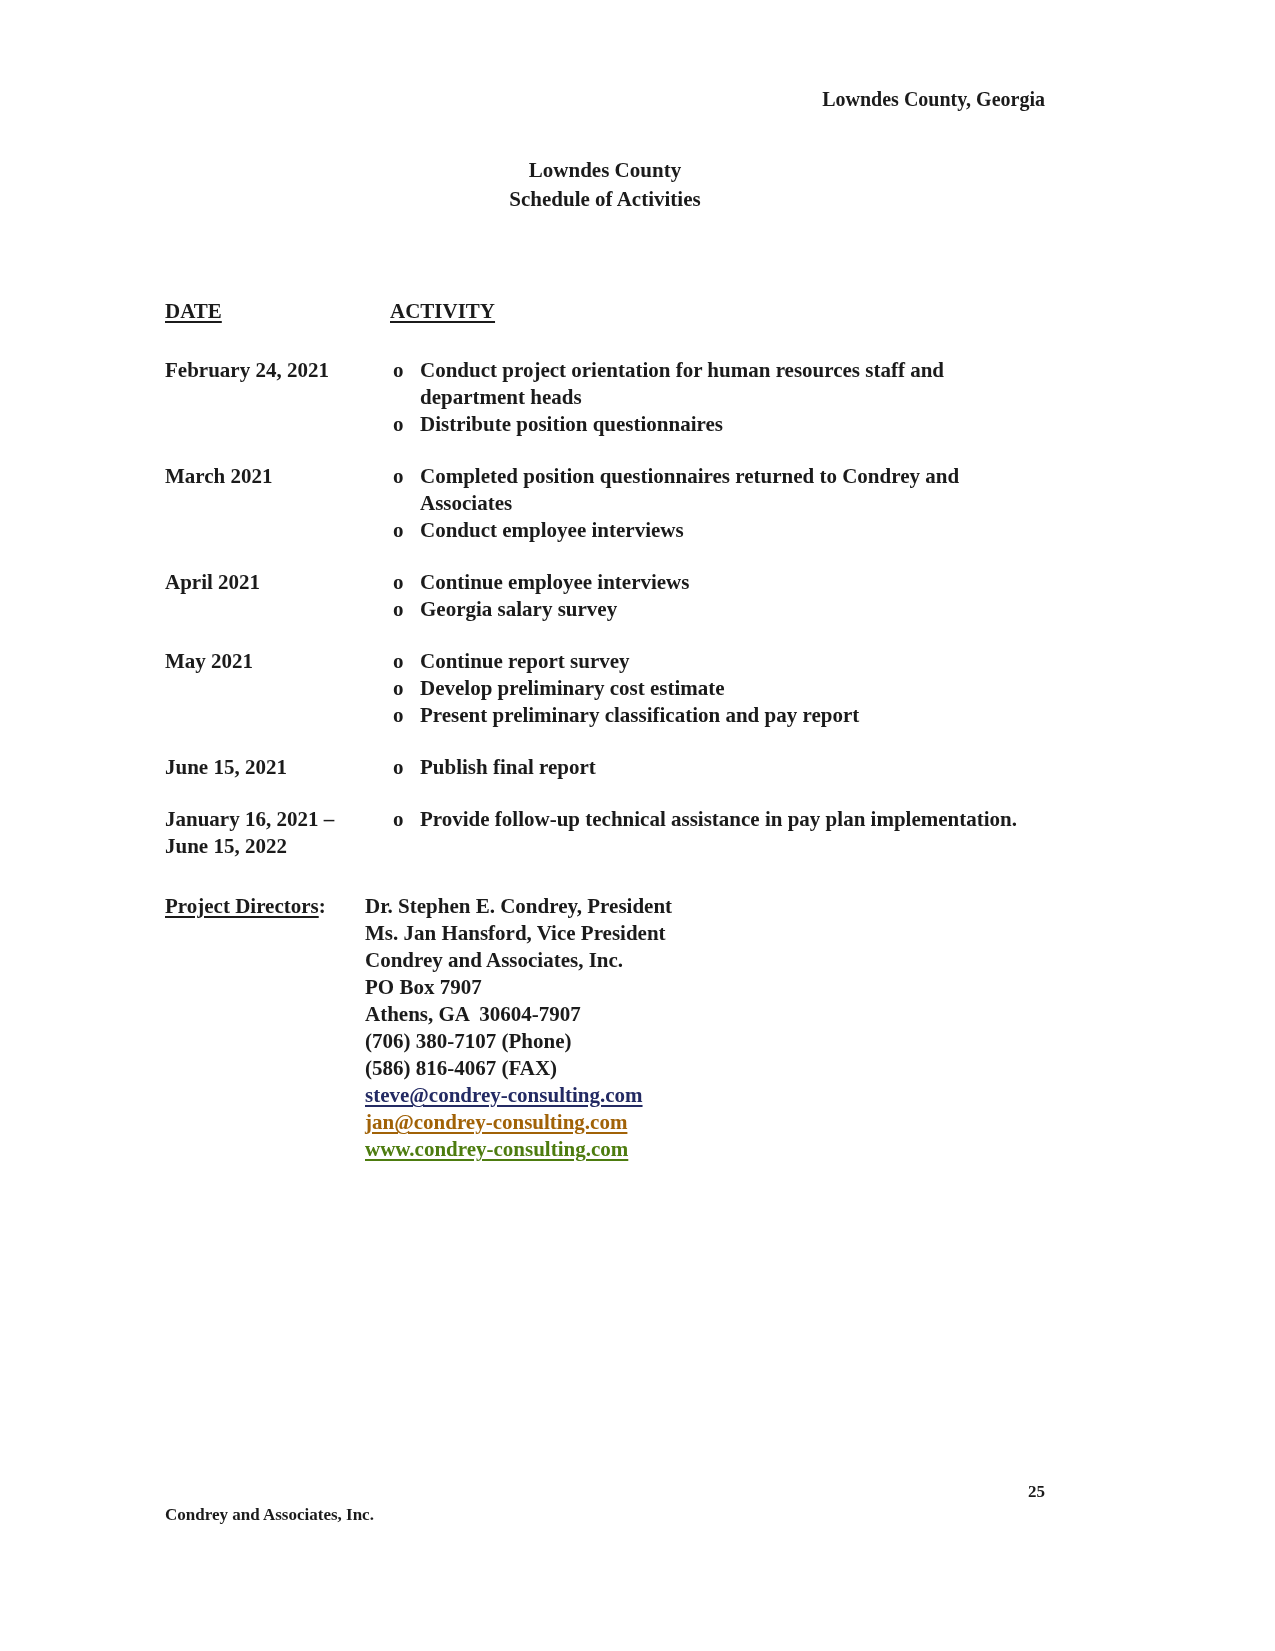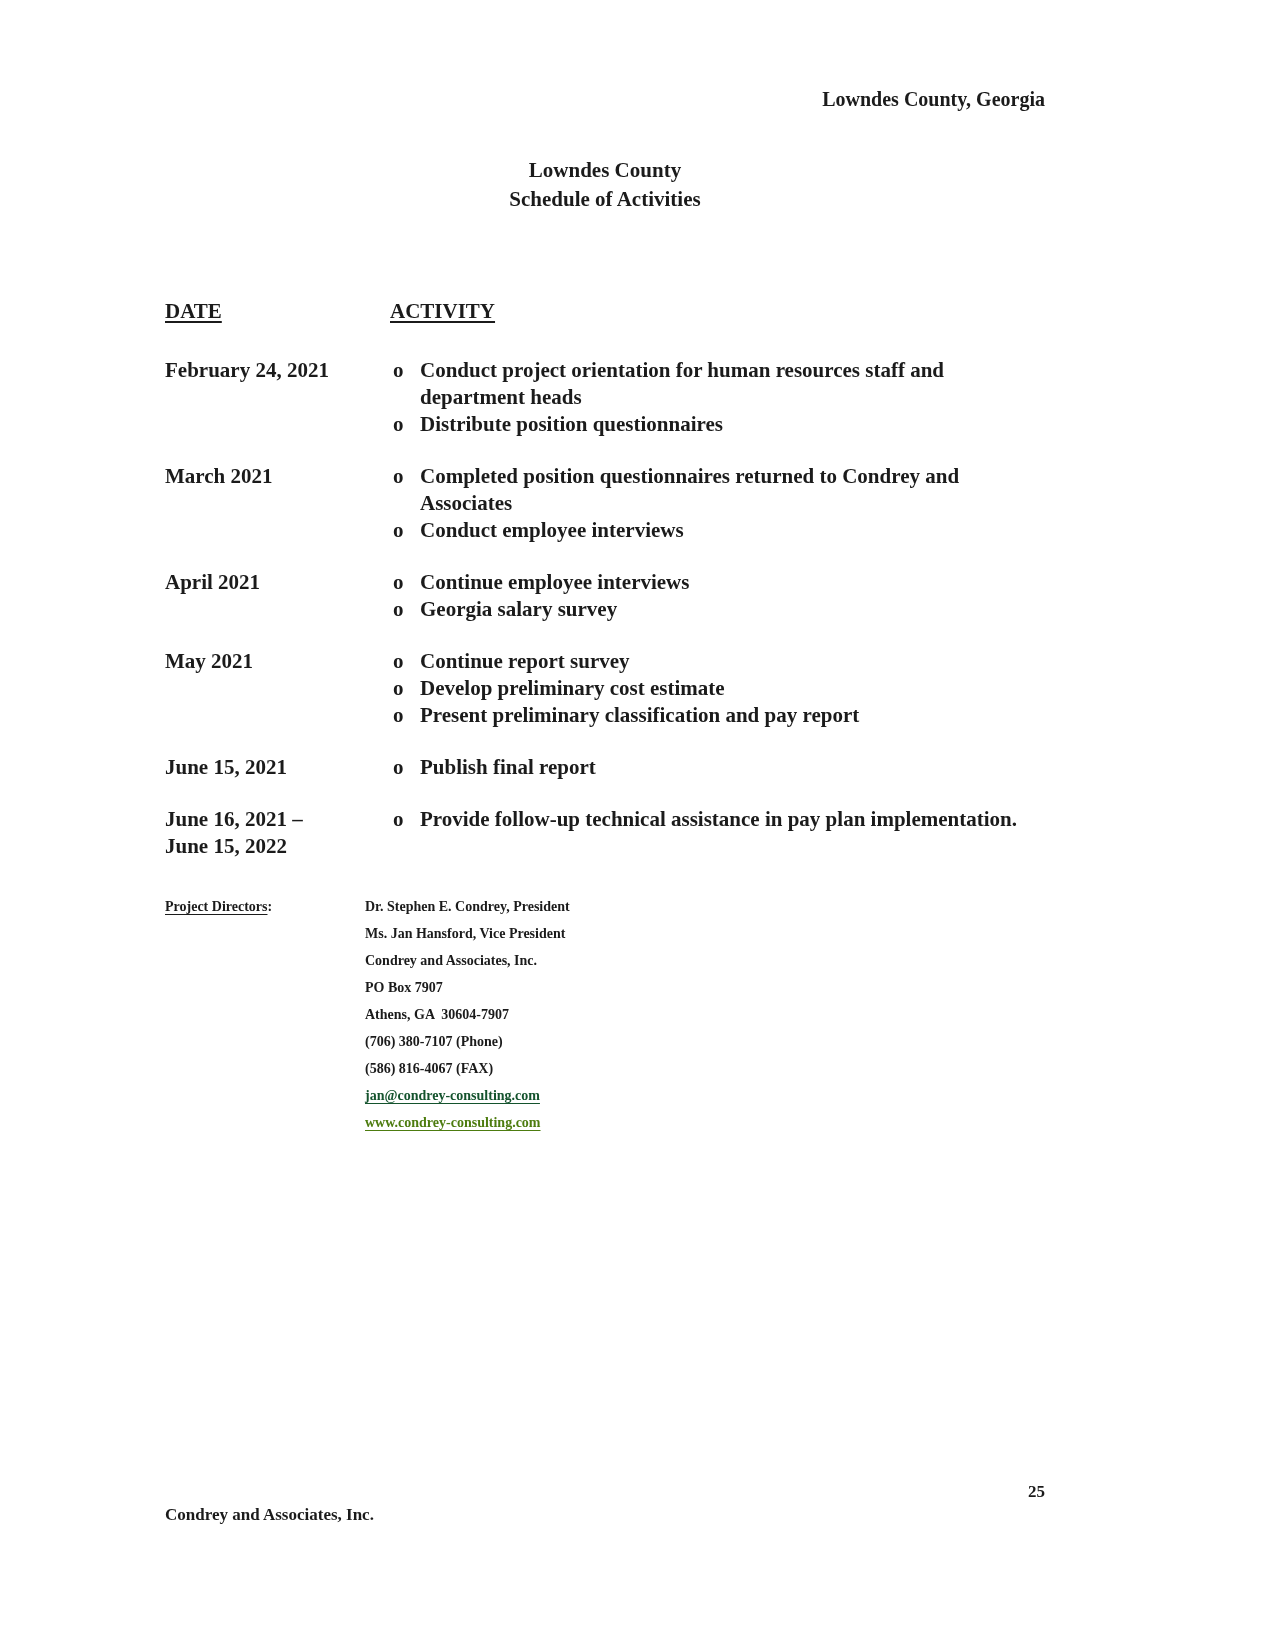--- a/index.html
+++ b/index.html
@@ -41,21 +41,21 @@
   .date-cell { flex: 0 0 225px; }
   .activity-cell { flex: 1 1 auto; }
   .activity-item { display: flex; align-items: flex-start; }
   .bullet { flex: 0 0 27px; padding-left: 3px; }
   .activity-text { max-width: 545px; }
   .wide .activity-text { max-width: 690px; }
   .directors {
     position: absolute;
     top: 893px; left: 165px; width: 960px;
     display: flex;
-    font-size: 14px;
+    font-size: 21px;
     line-height: 27px;
   }
   .directors-label-cell { flex: 0 0 200px; }
   .directors-lines { flex: 1 1 auto; }
   .director-line { white-space: pre-wrap; }
   .doc-link { text-decoration: underline; text-underline-offset: 3px; }
   .footer-left {
     position: absolute;
     top: 1505px; left: 165px;
     font-size: 17px;
@@ -161,21 +161,21 @@
       <div class="activity-cell">
         <div class="activity-item">
           <span class="bullet">o</span>
           <span class="activity-text">Publish final report</span>
         </div>
       </div>
     </div>
 
     <div class="sched-row">
       <div class="date-cell">
-        <div>June 16, 2021 –</div>
+        <div>January 16, 2021 –</div>
         <div>June 15, 2022</div>
       </div>
       <div class="activity-cell wide">
         <div class="activity-item">
           <span class="bullet">o</span>
           <span class="activity-text">Provide follow-up technical assistance in pay plan implementation.</span>
         </div>
       </div>
     </div>
 
@@ -186,21 +186,22 @@
       <span class="underlined">Project Directors</span><span>:</span>
     </div>
     <div class="directors-lines">
       <div class="director-line">Dr. Stephen E. Condrey, President</div>
       <div class="director-line">Ms. Jan Hansford, Vice President</div>
       <div class="director-line">Condrey and Associates, Inc.</div>
       <div class="director-line">PO Box 7907</div>
       <div class="director-line">Athens, GA  30604-7907</div>
       <div class="director-line">(706) 380-7107 (Phone)</div>
       <div class="director-line">(586) 816-4067 (FAX)</div>
-      <div class="director-line doc-link" style="color: #14532d;">jan@condrey-consulting.com</div>
+      <div class="director-line doc-link" style="color: rgb(35, 42, 99);">steve@condrey-consulting.com</div>
+      <div class="director-line doc-link" style="color: #a16207;">jan@condrey-consulting.com</div>
       <div class="director-line doc-link" style="color: #4d7c0f;">www.condrey-consulting.com</div>
     </div>
   </div>
 
   <div class="footer-left">Condrey and Associates, Inc.</div>
   <div class="page-number">25</div>
 
 </div>
 
 </body></html>

